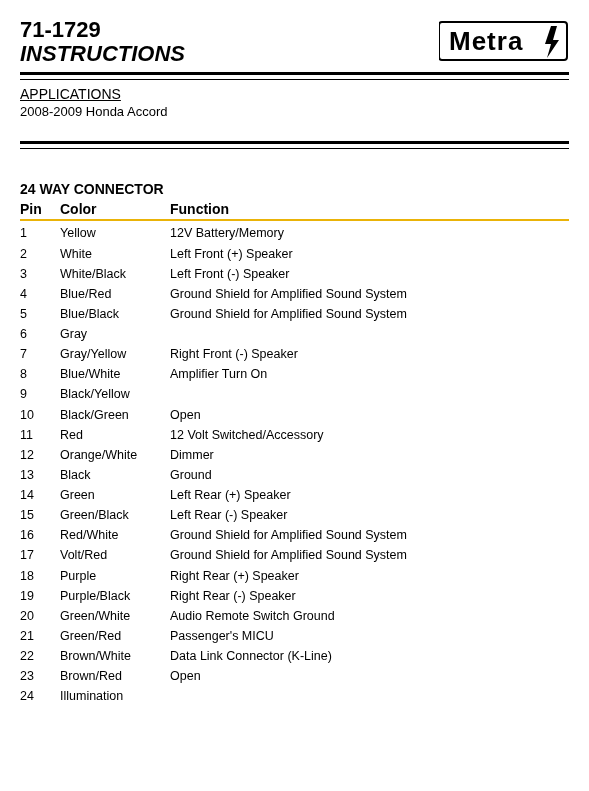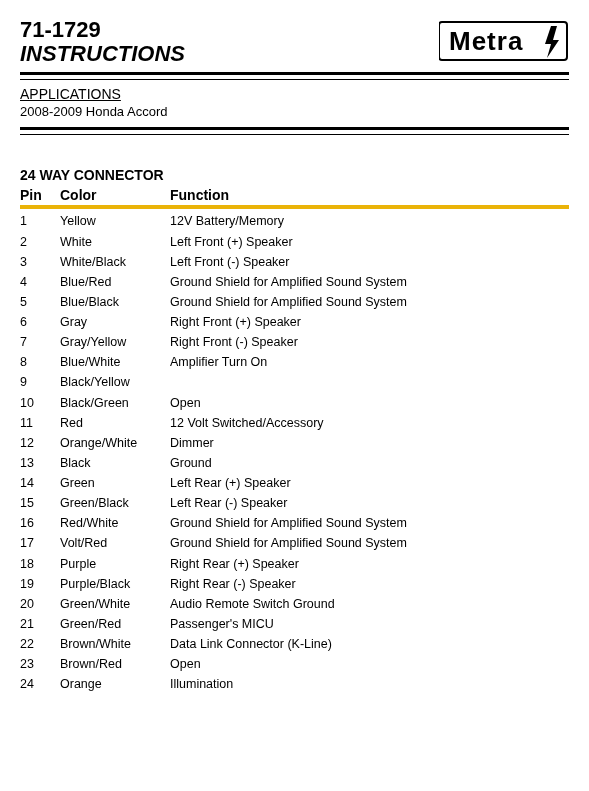--- a/index.html
+++ b/index.html
@@ -54,33 +54,33 @@
       margin: 4px 0 6px 0;
     }
     .section-title {
       font-size: 14px;
       font-weight: normal;
       text-decoration: underline;
       margin-bottom: 2px;
     }
     .section-sub {
       font-size: 13px;
-      margin-bottom: 8px;
+      margin-bottom: 22px;
     }
     .connector-title {
       font-size: 14px;
       font-weight: bold;
       margin-bottom: 2px;
       margin-top: 32px;
     }
     .table-header {
       display: grid;
       grid-template-columns: 40px 110px 1fr;
       padding: 2px 0;
-      border-bottom: 4px solid #eab308;
+      border-bottom: 2px solid #eab308;
       margin-bottom: 2px;
     }
     .table-header span {
       font-weight: bold;
       font-size: 14px;
     }
     .table-row {
       display: grid;
       grid-template-columns: 40px 110px 1fr;
       padding: 1px 0;
@@ -155,21 +155,20 @@
           <span class="col-function">Ground Shield for Amplified Sound System</span>
         </div>
         <div class="table-row">
           <span class="col-pin">5</span>
           <span class="col-color">Blue/Black</span>
           <span class="col-function">Ground Shield for Amplified Sound System</span>
         </div>
         <div class="table-row">
           <span class="col-pin">6</span>
           <span class="col-color">Gray</span>
-          <span class="col-function">Right Front  (+) Speaker</span>
         </div>
         <div class="table-row">
           <span class="col-pin">7</span>
           <span class="col-color">Gray/Yellow</span>
           <span class="col-function">Right Front  (-) Speaker</span>
         </div>
         <div class="table-row">
           <span class="col-pin">8</span>
           <span class="col-color">Blue/White</span>
           <span class="col-function">Amplifier Turn On</span>
@@ -243,18 +242,17 @@
           <span class="col-color">Brown/White</span>
           <span class="col-function">Data Link Connector (K-Line)</span>
         </div>
         <div class="table-row">
           <span class="col-pin">23</span>
           <span class="col-color">Brown/Red</span>
           <span class="col-function">Open</span>
         </div>
         <div class="table-row">
           <span class="col-pin">24</span>
-          <span class="col-color">Orange</span>
           <span class="col-function">Illumination</span>
         </div>
       </div>
   </div>
 </div>
 
 </body></html>

